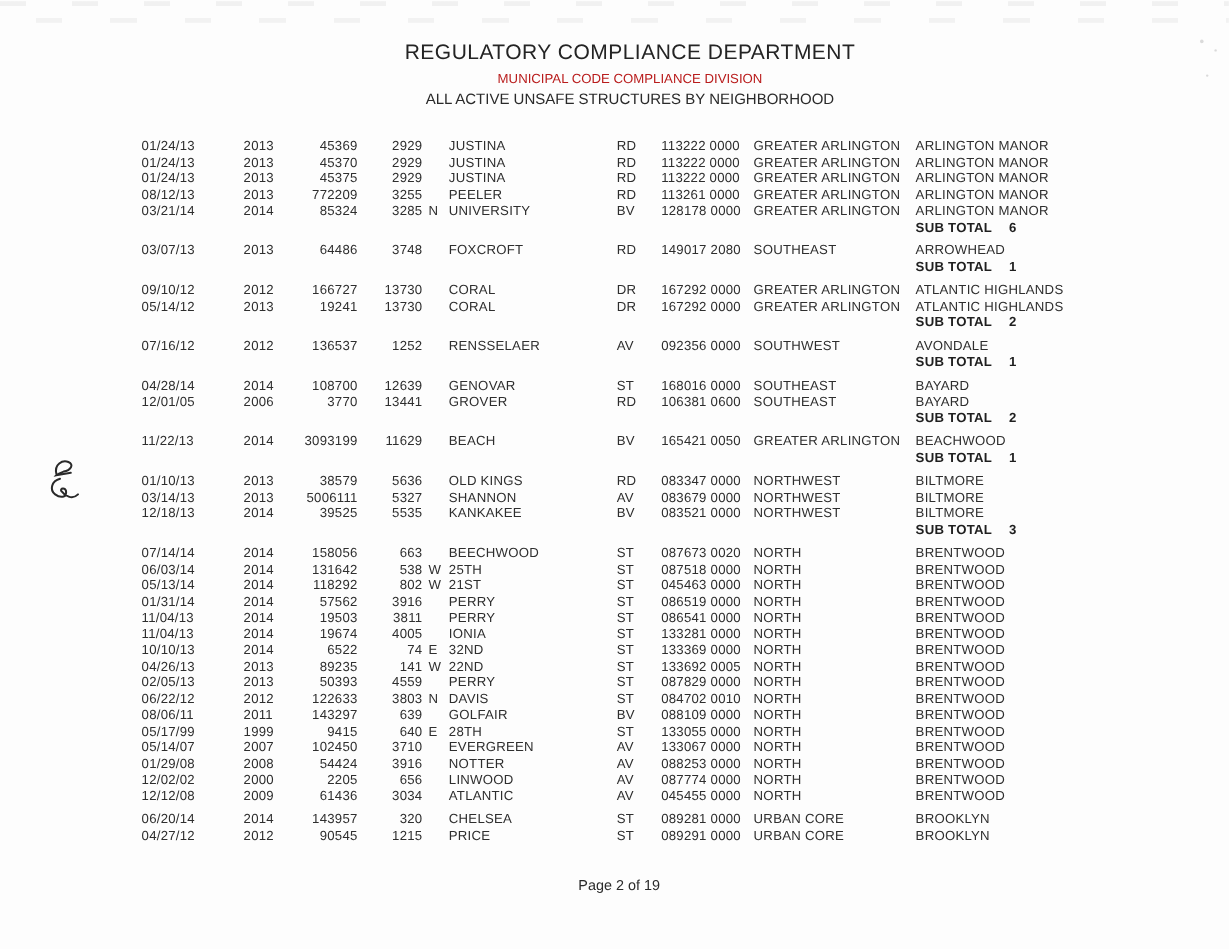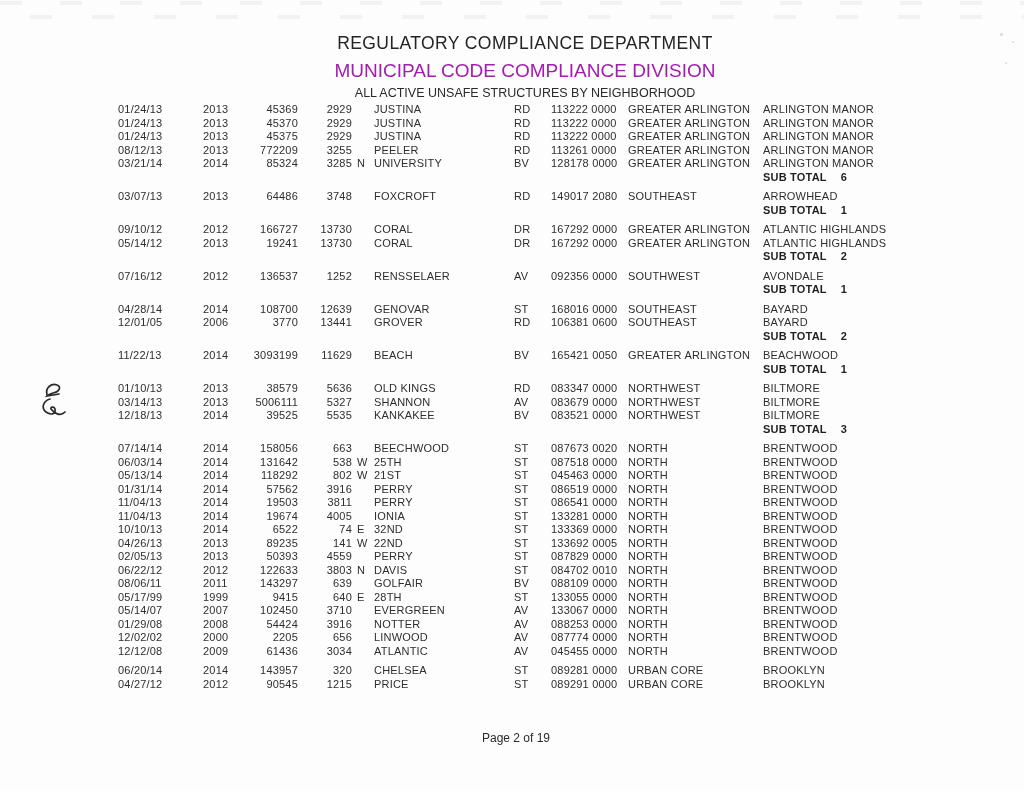--- a/index.html
+++ b/index.html
@@ -18,28 +18,28 @@
   .artifact-row.r1 { top:1px;  background:repeating-linear-gradient(90deg,#f1f1f1 0 22px, transparent 22px 60px); }
   .artifact-row.r2 { top:15px; background:repeating-linear-gradient(90deg,transparent 0 30px, #f2f2f2 30px 52px, transparent 52px 62px); }
   .speck { position:absolute; border-radius:50%; background:#dadada; }
   .speck.s1 { left:1000px; top:33px; width:3px; height:3px; }
   .speck.s2 { left:1012px; top:41px; width:2px; height:2px; }
   .speck.s3 { left:1005px; top:62px; width:2px; height:2px; }
 
   
   header { position:absolute; top:33px; left:0; width:1024px; text-align:center; padding-left:26px; box-sizing:border-box; }
   .title    { font-size:17.5px; letter-spacing:0.4px; color:#242424; }
-  .subtitle { font-size:19px; margin-top:6px; color:#a21caf; }
+  .subtitle { font-size:11px; margin-top:6px; color:#b91c1c; }
   .subtitle2{ font-size:12.5px; margin-top:4px; color:#2a2a2a; }
 
   
   .margin-note { position:absolute; left:40px; top:382px; }
 
   
-  .table { position:absolute; left:118px; top:103px; width:800px; font-size:11px; letter-spacing:0.2px; }
+  .table { position:absolute; left:118px; top:116px; width:800px; font-size:11px; letter-spacing:0.2px; }
   .group { margin-bottom:6px; }
   .row {
     display:grid;
     grid-template-columns:85px 30px 65px 54px 22px 140px 37px 77px 135px 1fr;
     line-height:13.5px; height:13.5px;
     white-space:nowrap;
   }
   .cell { overflow:visible; }
   .cell.case, .cell.num { text-align:right; }
   .cell.dir { padding-left:5px; }

